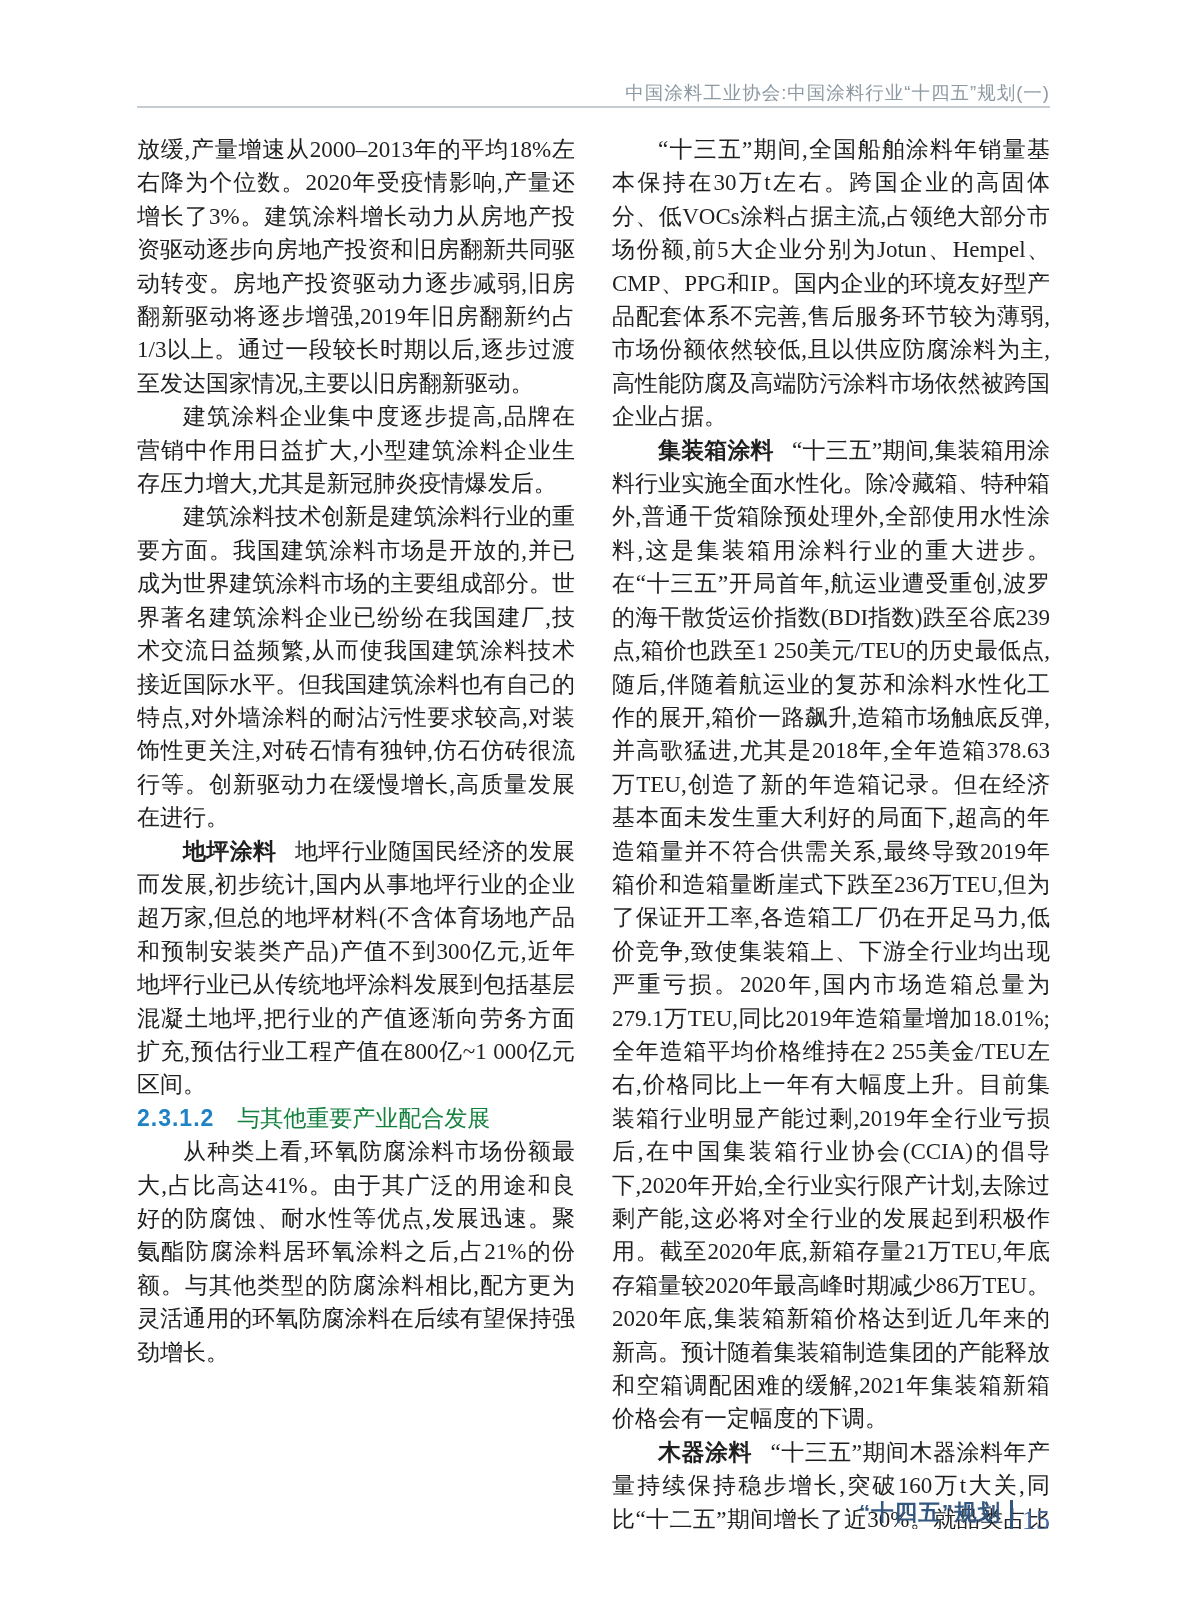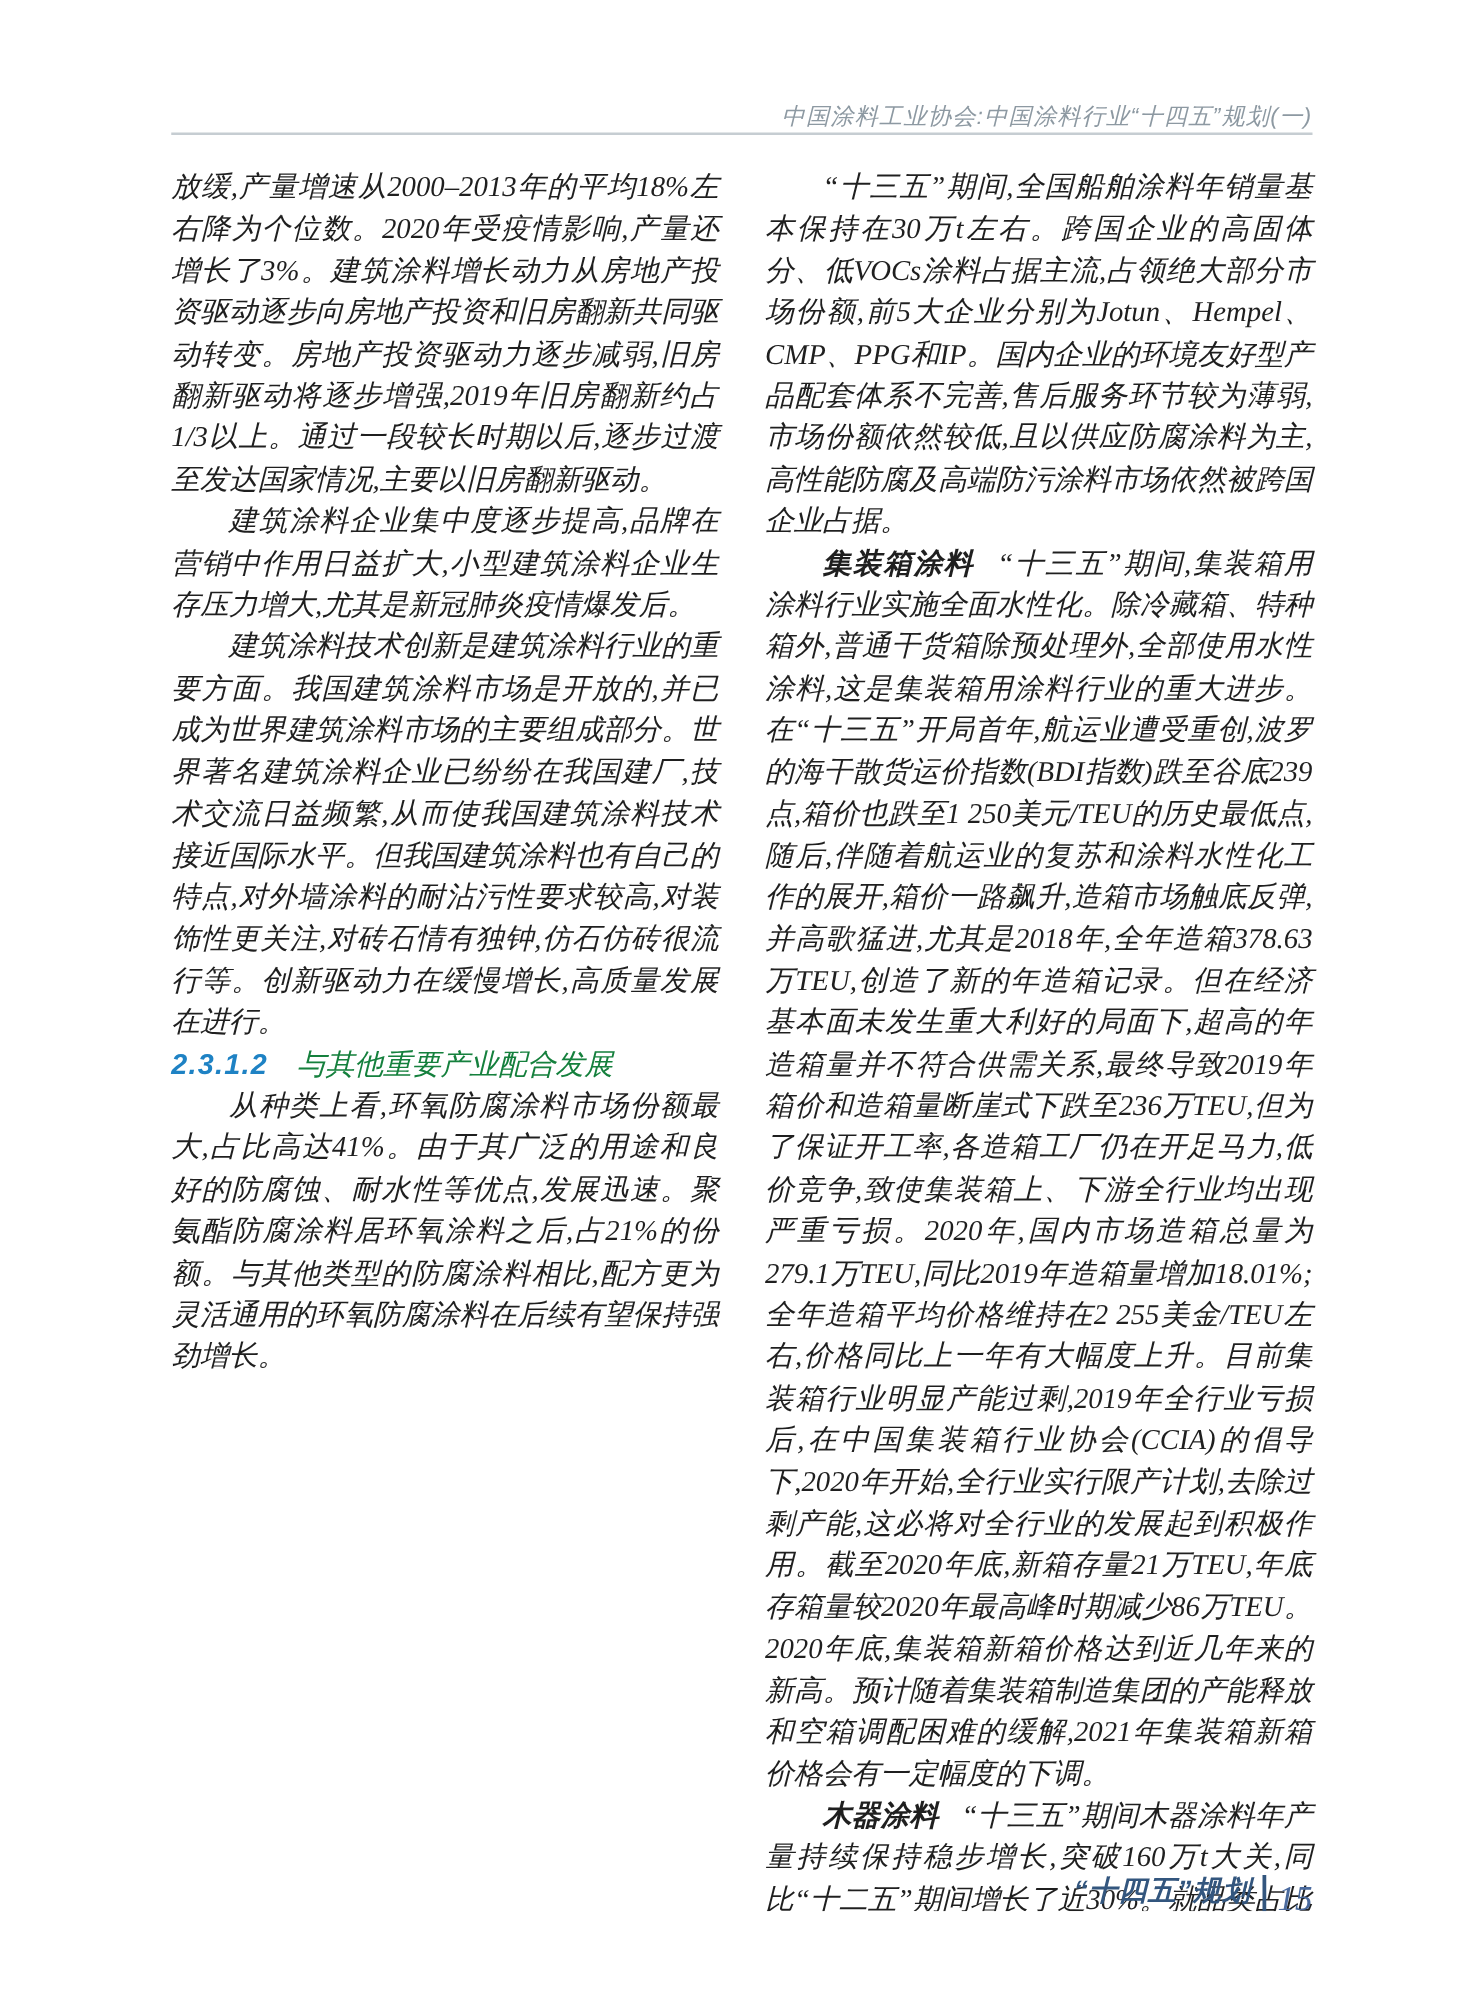--- a/index.html
+++ b/index.html
@@ -1,17 +1,17 @@
 <!DOCTYPE html>
 <html><head>
 <meta charset="utf-8">
 <style>
   html,body{margin:0;padding:0;background:#ffffff;}
   .page{position:relative;width:1187px;height:1529px;background:#ffffff;overflow:hidden;
-        font-family:"Liberation Serif","DejaVu Serif",serif;font-style:italic;}
+        font-family:"Liberation Serif","DejaVu Serif",serif;}
   
   .header-title{position:absolute;top:80px;left:137px;width:913px;text-align:right;
         font-family:"Liberation Sans","DejaVu Sans",sans-serif;
         font-size:18.5px;color:#8d99a2;letter-spacing:1px;}
   .header-rule{position:absolute;top:106px;left:137px;width:913px;height:0;
         border-top:2px solid #c6cdd2;}
   
   .content{position:absolute;top:133px;left:137px;width:913px;display:flex;gap:37px;}
   .col{width:438px;font-size:23px;line-height:33.4px;color:#1f1f1f;text-align:justify;}
   .col p{margin:0;text-indent:2em;}
@@ -37,20 +37,21 @@
 
 <div class="page">
   <div class="header-title">中国涂料工业协会:中国涂料行业“十四五”规划(一)</div>
   <div class="header-rule"></div>
 
   <div class="content">
     <div class="col" id="col-left">
         <p class="no-indent"><span>放缓,产量增速从2000–2013年的平均18%左右降为个位数。2020年受疫情影响,产量还增长了3%。建筑涂料增长动力从房地产投资驱动逐步向房地产投资和旧房翻新共同驱动转变。房地产投资驱动力逐步减弱,旧房翻新驱动将逐步增强,2019年旧房翻新约占1/3以上。通过一段较长时期以后,逐步过渡至发达国家情况,主要以旧房翻新驱动。</span></p>
         <p><span>建筑涂料企业集中度逐步提高,品牌在营销中作用日益扩大,小型建筑涂料企业生存压力增大,尤其是新冠肺炎疫情爆发后。</span></p>
         <p><span>建筑涂料技术创新是建筑涂料行业的重要方面。我国建筑涂料市场是开放的,并已成为世界建筑涂料市场的主要组成部分。世界著名建筑涂料企业已纷纷在我国建厂,技术交流日益频繁,从而使我国建筑涂料技术接近国际水平。但我国建筑涂料也有自己的特点,对外墙涂料的耐沾污性要求较高,对装饰性更关注,对砖石情有独钟,仿石仿砖很流行等。创新驱动力在缓慢增长,高质量发展在进行。</span></p>
+        <p><span class="lead">地坪涂料</span><span>地坪行业随国民经济的发展而发展,初步统计,国内从事地坪行业的企业超万家,但总的地坪材料(不含体育场地产品和预制安装类产品)产值不到300亿元,近年地坪行业已从传统地坪涂料发展到包括基层混凝土地坪,把行业的产值逐渐向劳务方面扩充,预估行业工程产值在800亿~1 000亿元区间。</span></p>
         <p class="heading"><span class="sec-num">2.3.1.2</span><span class="sec-title">与其他重要产业配合发展</span></p>
         <p><span>从种类上看,环氧防腐涂料市场份额最大,占比高达41%。由于其广泛的用途和良好的防腐蚀、耐水性等优点,发展迅速。聚氨酯防腐涂料居环氧涂料之后,占21%的份额。与其他类型的防腐涂料相比,配方更为灵活通用的环氧防腐涂料在后续有望保持强劲增长。</span></p>
       </div>
     <div class="col" id="col-right">
         <p><span>“十三五”期间,全国船舶涂料年销量基本保持在30万t左右。跨国企业的高固体分、低VOCs涂料占据主流,占领绝大部分市场份额,前5大企业分别为Jotun、Hempel、CMP、PPG和IP。国内企业的环境友好型产品配套体系不完善,售后服务环节较为薄弱,市场份额依然较低,且以供应防腐涂料为主,高性能防腐及高端防污涂料市场依然被跨国企业占据。</span></p>
         <p><span class="lead">集装箱涂料</span><span>“十三五”期间,集装箱用涂料行业实施全面水性化。除冷藏箱、特种箱外,普通干货箱除预处理外,全部使用水性涂料,这是集装箱用涂料行业的重大进步。在“十三五”开局首年,航运业遭受重创,波罗的海干散货运价指数(BDI指数)跌至谷底239点,箱价也跌至1 250美元/TEU的历史最低点,随后,伴随着航运业的复苏和涂料水性化工作的展开,箱价一路飙升,造箱市场触底反弹,并高歌猛进,尤其是2018年,全年造箱378.63万TEU,创造了新的年造箱记录。但在经济基本面未发生重大利好的局面下,超高的年造箱量并不符合供需关系,最终导致2019年箱价和造箱量断崖式下跌至236万TEU,但为了保证开工率,各造箱工厂仍在开足马力,低价竞争,致使集装箱上、下游全行业均出现严重亏损。2020年,国内市场造箱总量为279.1万TEU,同比2019年造箱量增加18.01%;全年造箱平均价格维持在2 255美金/TEU左右,价格同比上一年有大幅度上升。目前集装箱行业明显产能过剩,2019年全行业亏损后,在中国集装箱行业协会(CCIA)的倡导下,2020年开始,全行业实行限产计划,去除过剩产能,这必将对全行业的发展起到积极作用。截至2020年底,新箱存量21万TEU,年底存箱量较2020年最高峰时期减少86万TEU。2020年底,集装箱新箱价格达到近几年来的新高。预计随着集装箱制造集团的产能释放和空箱调配困难的缓解,2021年集装箱新箱价格会有一定幅度的下调。</span></p>
         <p><span class="lead">木器涂料</span><span>“十三五”期间木器涂料年产量持续保持稳步增长,突破160万t大关,同比“十二五”期间增长了近30%。就品类占比来看,聚氨酯涂料的主导地位正在不断降低;UV涂料及水性涂料两个品类的份额正在快速提升;聚酯涂料及硝基涂料的市场份额开始逐渐下降;粉末涂料开始在个别领域有所应用。</span></p>
       </div>
   </div>
 

